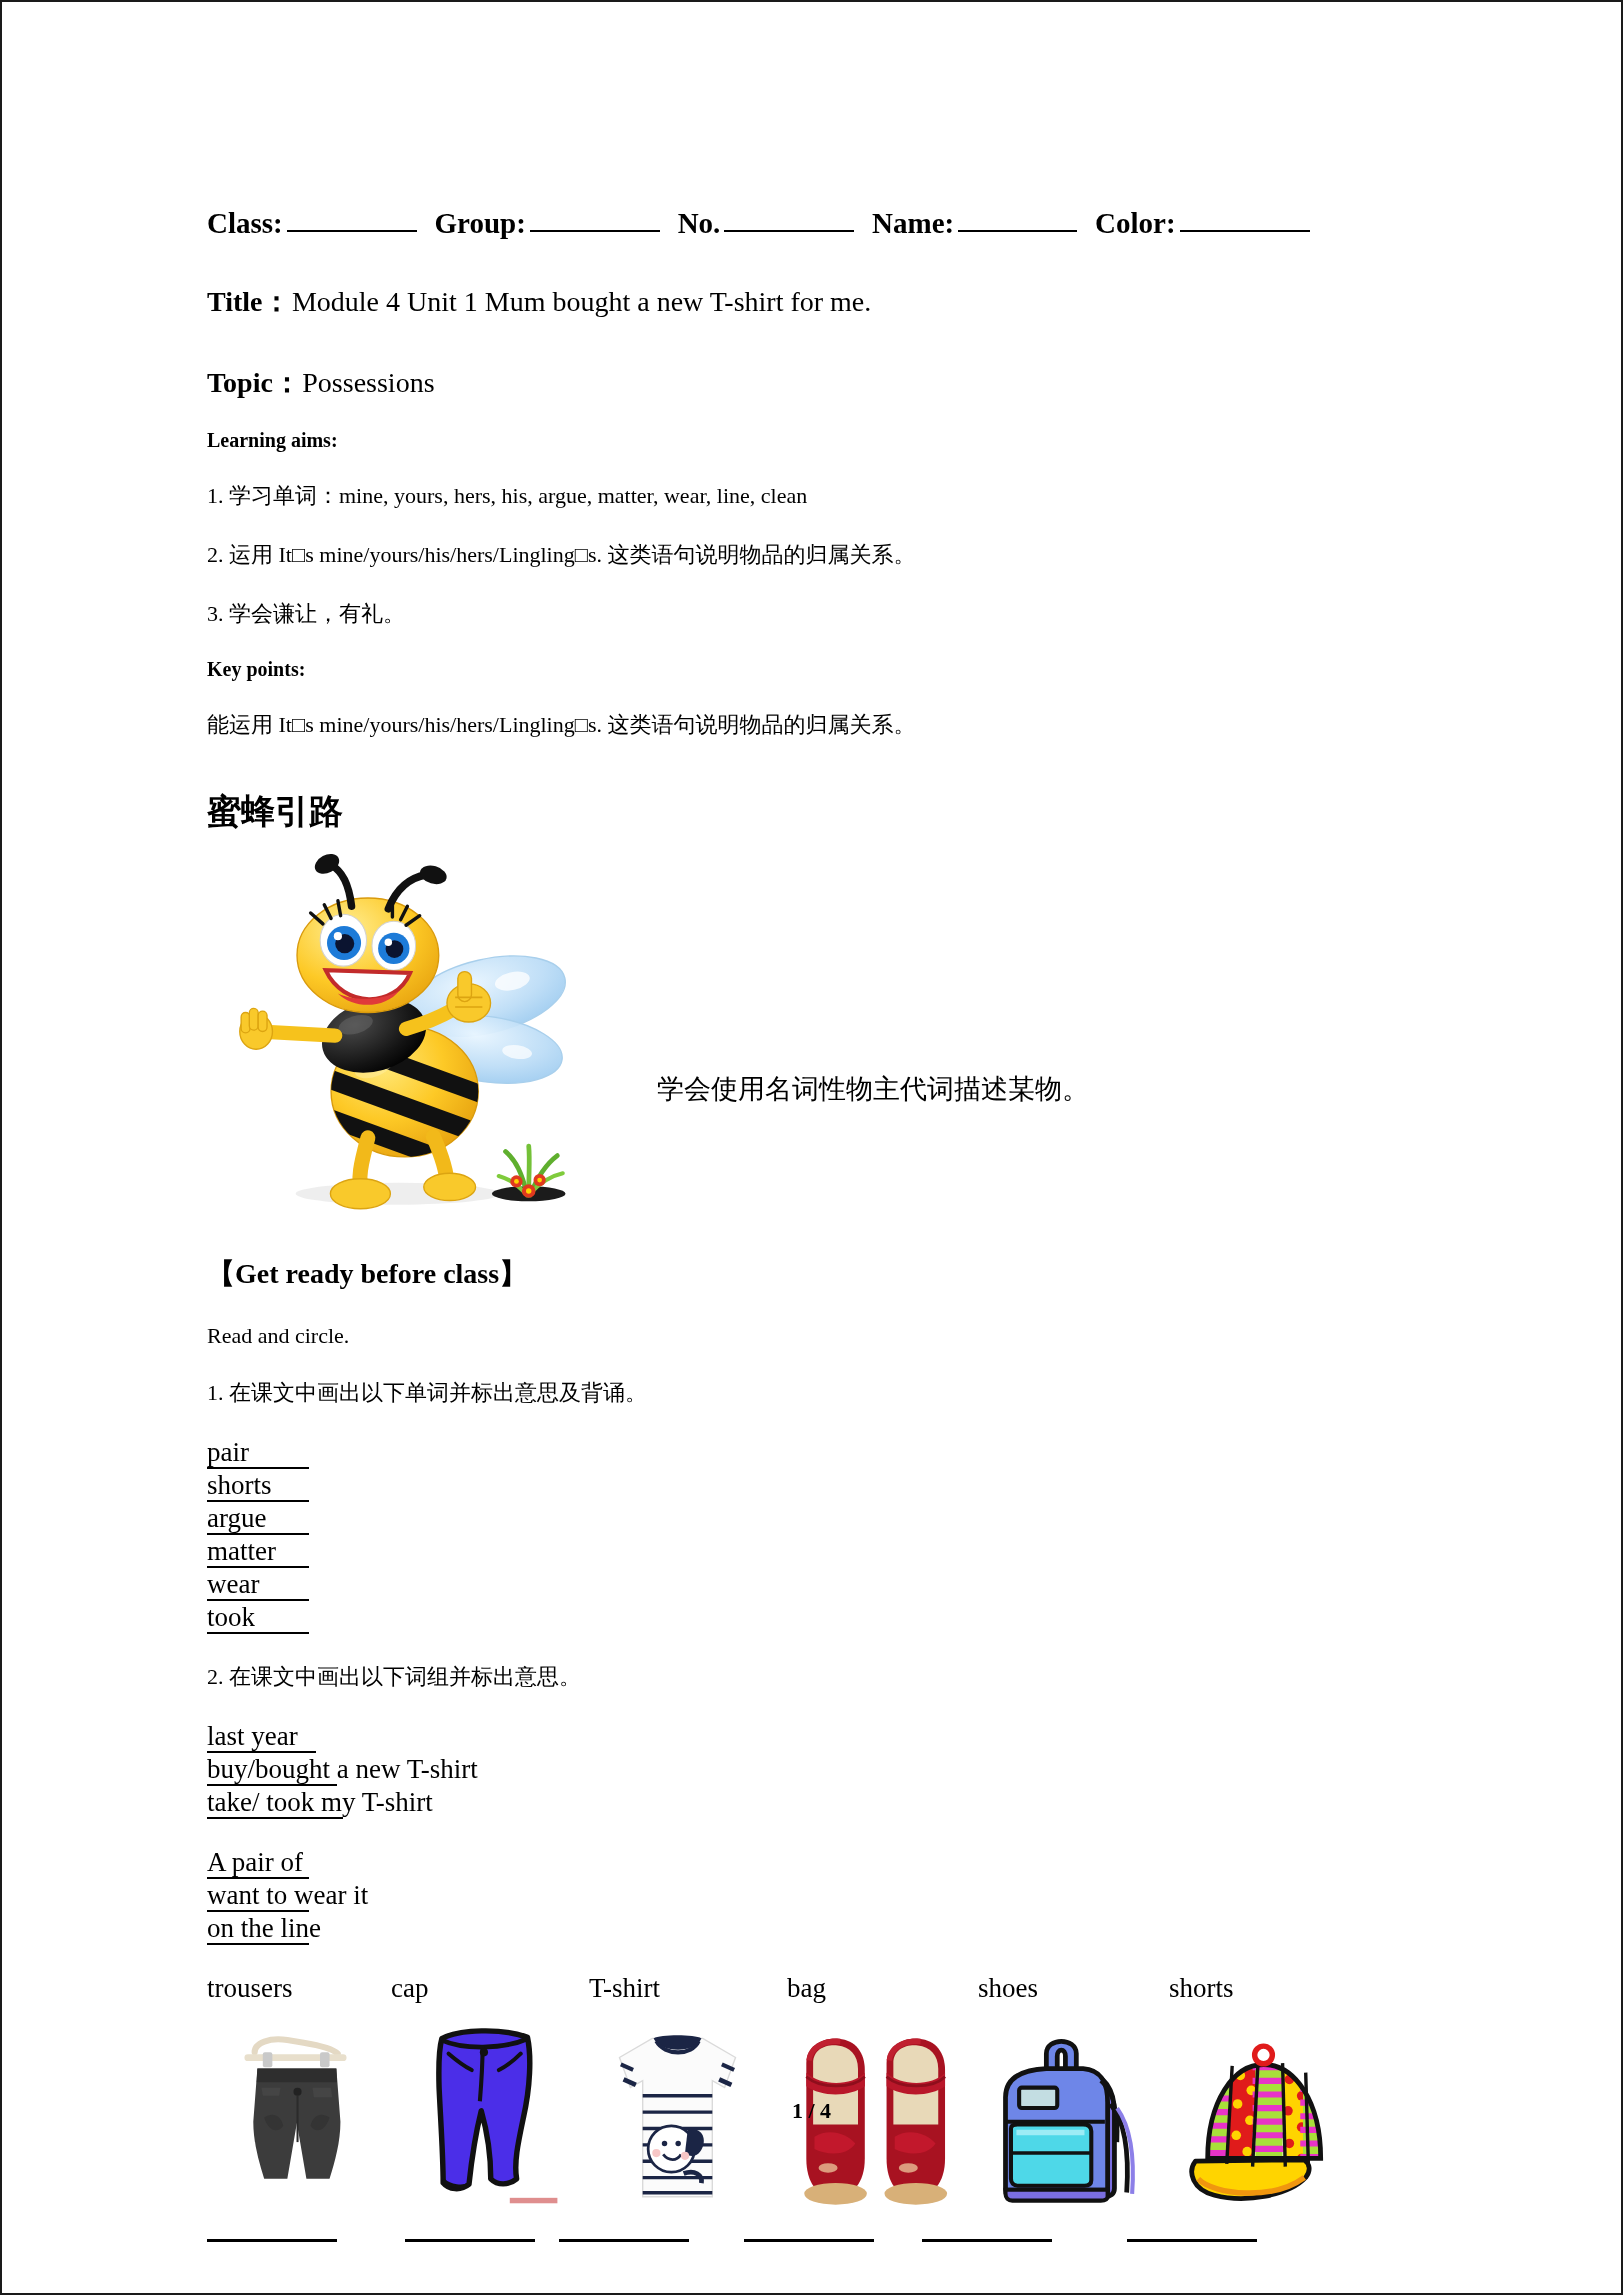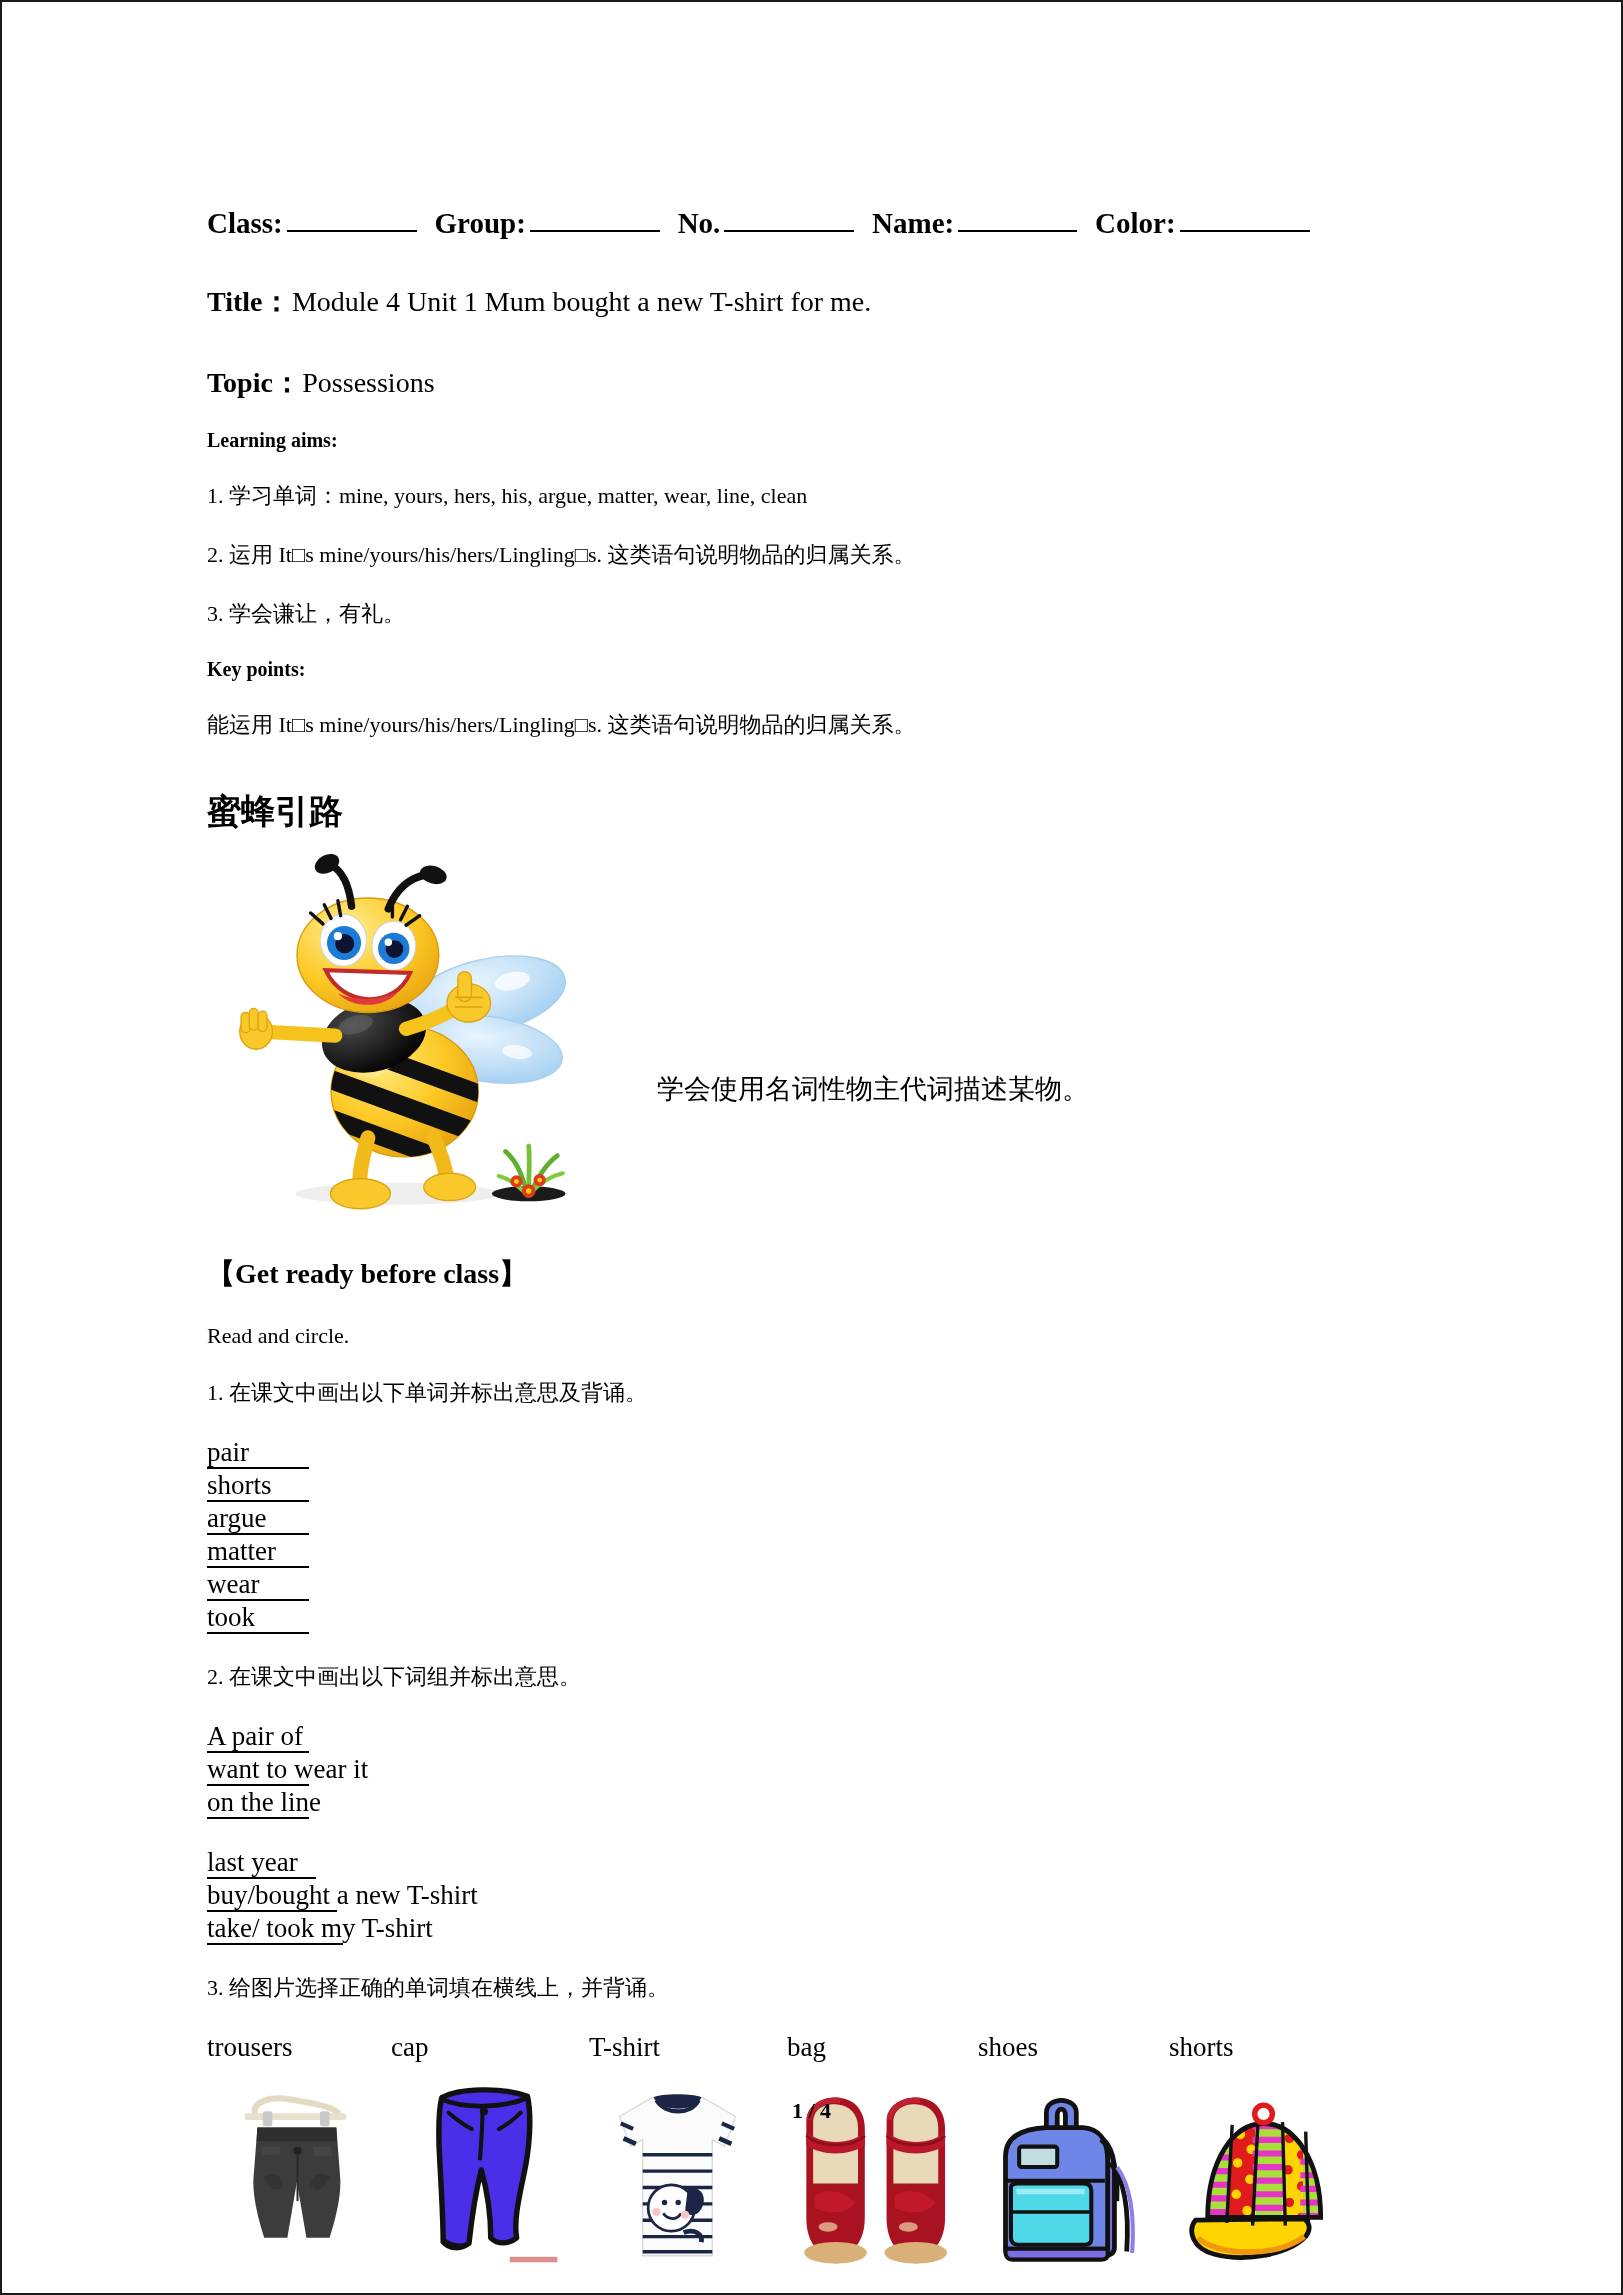--- a/index.html
+++ b/index.html
@@ -322,42 +322,41 @@
       <span class="blank" style="width:102px"></span>
       <span>wear</span>
       <span class="blank" style="width:102px"></span>
       <span>took</span>
       <span class="blank" style="width:102px"></span>
     </div>
 
     <div class="aim">2. 在课文中画出以下词组并标出意思。</div>
 
     <div class="wordline">
-      <span>A pair of</span>
-      <span class="blank" style="width:102px"></span>
-      <span style="width:41px"></span>
-      <span>want to wear it</span>
-      <span class="blank" style="width:102px"></span>
-      <span style="width:34px"></span>
-      <span>on the line</span>
-      <span style="width:11px"></span>
-      <span class="blank" style="width:102px"></span>
-    </div>
-
-    <div class="wordline">
       <span>last year</span>
       <span class="blank" style="width:109px"></span>
       <span style="width:41px"></span>
       <span>buy/bought a new T-shirt</span>
       <span class="blank" style="width:130px"></span>
       <span>take/ took my T-shirt</span>
       <span class="blank" style="width:136px"></span>
     </div>
 
-    <div class="aim">3. 给图片选择正确的单词填在横线上，并背诵。</div>
+    <div class="wordline">
+      <span>A pair of</span>
+      <span class="blank" style="width:102px"></span>
+      <span style="width:41px"></span>
+      <span>want to wear it</span>
+      <span class="blank" style="width:102px"></span>
+      <span style="width:34px"></span>
+      <span>on the line</span>
+      <span style="width:11px"></span>
+      <span class="blank" style="width:102px"></span>
+    </div>
+
 
     <div class="pic-words">
       <span style="width:184px">trousers</span>
       <span style="width:198px">cap</span>
       <span style="width:198px">T-shirt</span>
       <span style="width:191px">bag</span>
       <span style="width:191px">shoes</span>
       <span>shorts</span>
     </div>
 

